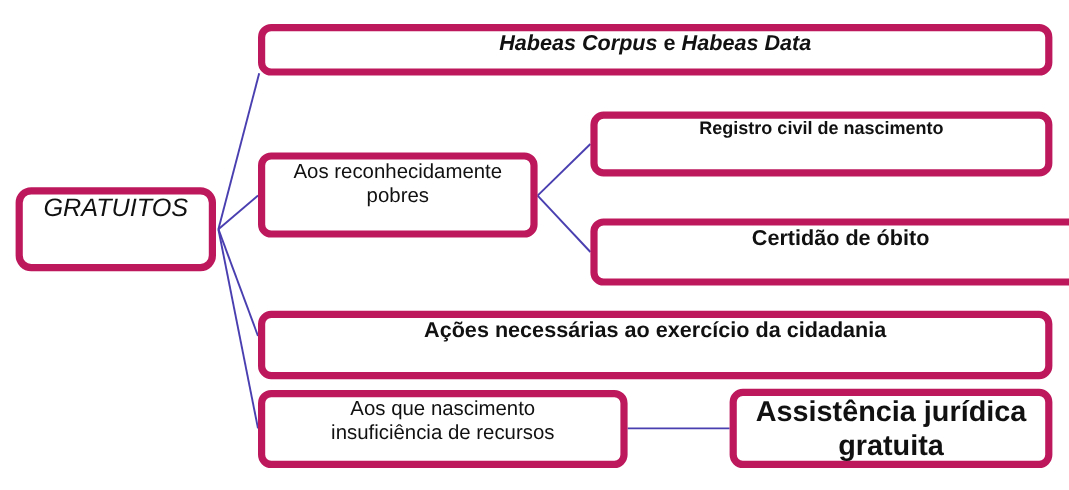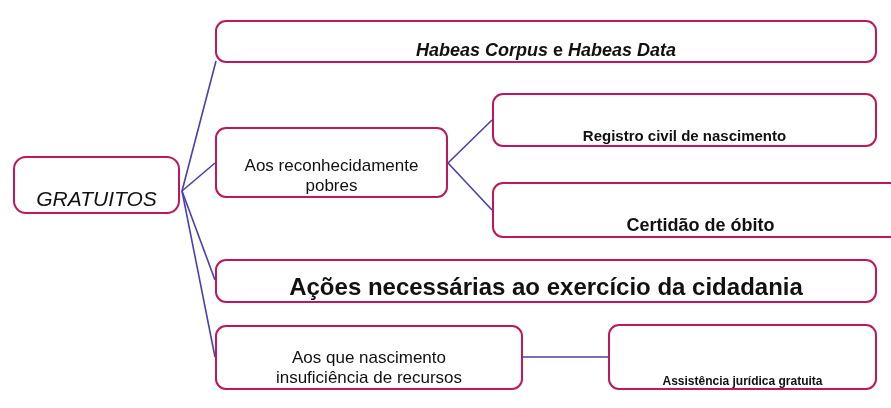--- a/index.html
+++ b/index.html
@@ -18,33 +18,33 @@
     pointer-events: none;
   }
   .connector {
     stroke: #4a3fb0;
     stroke-width: 1.6;
     fill: none;
   }
   .node {
     position: absolute;
     box-sizing: border-box;
-    border: 2px solid #be185d;
+    border: 6px solid #be185d;
     border-radius: 11px;
     background: #ffffff;
     display: flex;
-    align-items: flex-end;
+    align-items: flex-start;
     justify-content: center;
     text-align: center;
     color: #111111;
     line-height: 1.18;
   }
   .node .label { display: inline-block; }
   .lvl-root {
-    left: 13px; top: 156px; width: 167px; height: 58px;
+    left: 13px; top: 156px; width: 167px; height: 70px;
     font-style: italic; font-size: 21px; font-weight: 400;
     border-radius: 13px;
   }
   .node-habeas {
     left: 215px; top: 20px; width: 662px; height: 43px;
     font-size: 18px; font-weight: 700;
   }
   .node-habeas .it { font-style: italic; }
   .node-habeas .up { font-style: normal; }
   .node-pobres {
@@ -54,31 +54,31 @@
   .node-pobres .label { max-width: 200px; }
   .node-registro {
     left: 492px; top: 93px; width: 385px; height: 54px;
     font-size: 15px; font-weight: 700;
   }
   .node-certidao {
     left: 492px; top: 182px; width: 417px; height: 56px;
     font-size: 18px; font-weight: 700;
   }
   .node-acoes {
-    left: 215px; top: 259px; width: 662px; height: 44px;
-    font-size: 24px; font-weight: 700;
+    left: 215px; top: 259px; width: 662px; height: 57px;
+    font-size: 18px; font-weight: 700;
   }
   .node-comprovarem {
     left: 215px; top: 325px; width: 308px; height: 65px;
     font-size: 17px; font-weight: 400;
   }
   .node-comprovarem .label { max-width: 225px; }
   .node-assistencia {
     left: 608px; top: 324px; width: 269px; height: 66px;
-    font-size: 12px; font-weight: 700;
+    font-size: 24px; font-weight: 700;
   }
 </style>
 </head>
 <body>
 
 <div id="canvas">
 
   <svg id="connector-layer" viewBox="0 0 891 408" xmlns="http://www.w3.org/2000/svg">
     <line class="connector" x1="182" y1="191" x2="216" y2="61"></line>
     <line class="connector" x1="182" y1="191" x2="215" y2="163"></line>

